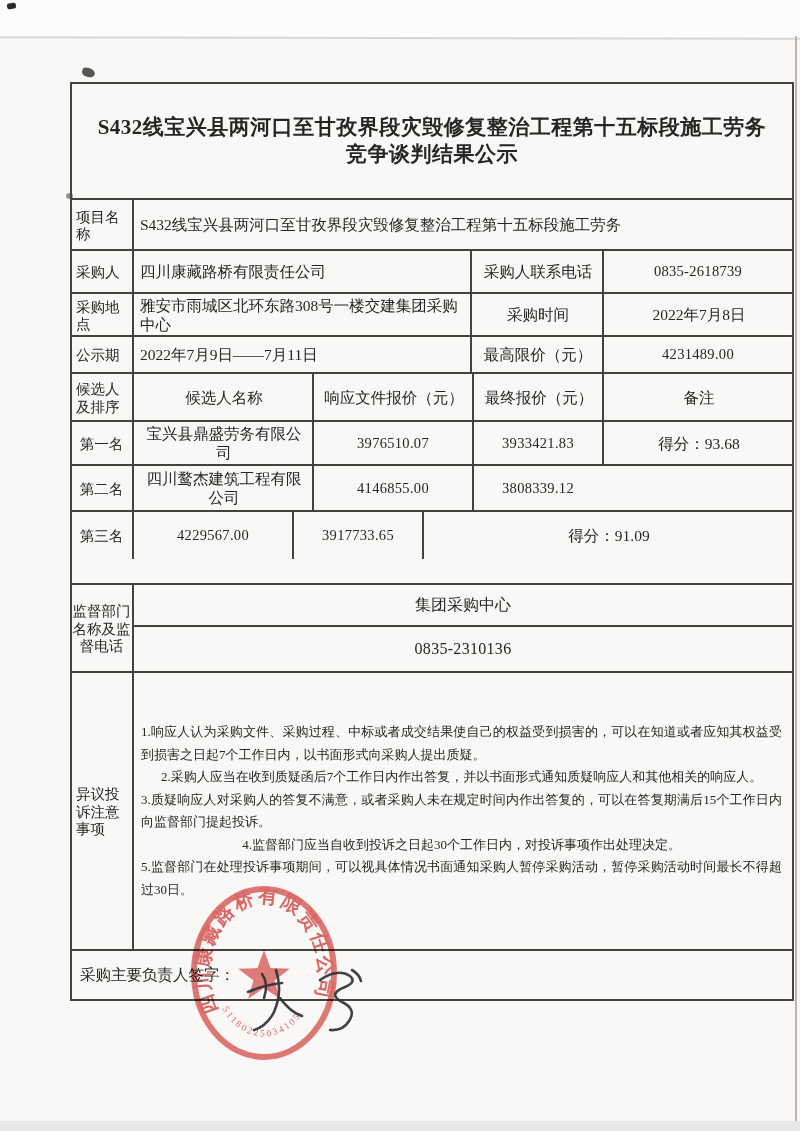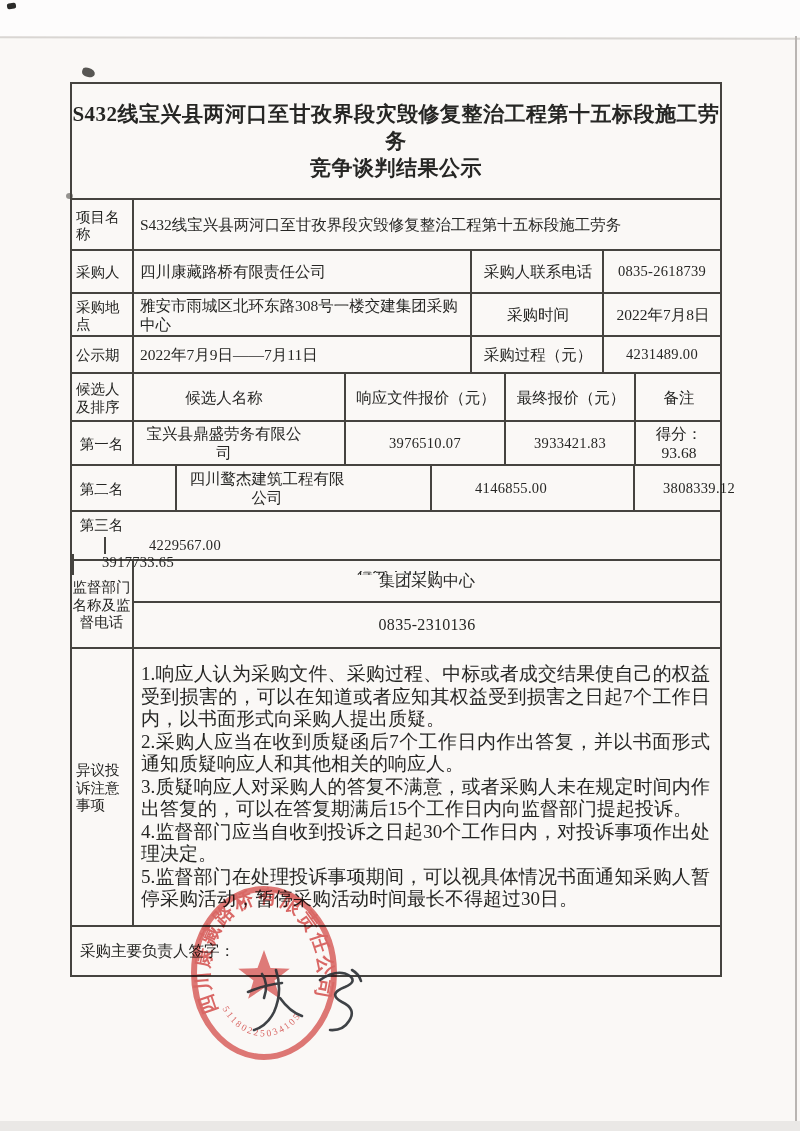--- a/index.html
+++ b/index.html
@@ -20,55 +20,55 @@
   
   .top-edge{position:absolute;left:0;top:37px;width:800px;height:2px;background:#d9d6d3;transform:rotate(.12deg);}
   .above-edge{position:absolute;left:0;top:0;width:800px;height:37px;background:#fdfcfc;}
   .right-edge{position:absolute;left:795px;top:36px;width:2px;height:1085px;background:#b9b5b2;}
   .bottom-strip{position:absolute;left:0;top:1121px;width:800px;height:10px;background:#eae8e6;}
   .speck-a{position:absolute;left:7px;top:3px;width:9px;height:6px;background:#2b2b29;border-radius:2px;transform:rotate(-8deg);}
   .speck-b{position:absolute;left:82px;top:68px;width:13px;height:9px;background:#3a3936;border-radius:40% 60% 50% 50%;transform:rotate(12deg);opacity:.85;}
   .speck-c{position:absolute;left:66px;top:193px;width:7px;height:6px;background:#504e4a;border-radius:50%;opacity:.6;}
 
   
-  #doc-table{position:absolute;left:70px;top:82px;width:652px;border:2px solid var(--line);background:transparent;}
+  #doc-table{position:absolute;left:70px;top:82px;width:724px;border:2px solid var(--line);background:transparent;}
   .title-box{height:114px;display:flex;flex-direction:column;align-items:center;justify-content:center;
     font-weight:bold;font-size:21px;line-height:27px;letter-spacing:.5px;text-align:center;}
   .t-row{display:flex;border-top:2px solid var(--line);}
   .cell{border-left:2px solid var(--line);display:flex;align-items:center;overflow:hidden;}
   .cell:first-child{border-left:none;}
   .lab{width:60px;flex:none;font-size:14.5px;line-height:17.5px;padding:5px 1px 2px 4px;}
   .w-val{width:338px;flex:none;}
   .w-l2{width:132px;flex:none;}
   .w-name{width:180px;flex:none;}
-  .w-bid{width:160px;flex:none;margin-left:32px;}
+  .w-bid{width:160px;flex:none;}
   .w-final{width:130px;flex:none;}
   .w-flex{flex:1;}
   .center{justify-content:center;text-align:center;}
   .txt{font-size:15.5px;line-height:19px;padding:2px 4px 2px 6px;}
   .num{font-size:14.5px;letter-spacing:.3px;}
   .h-project{height:51px;}
   .h-purchaser{height:43px;}
   .h-location{height:43px;}
   .h-publicity{height:37px;}
   .h-candhead{height:48px;}
   .h-c1{height:44px;}
-  .h-c2{height:46px;gap:43px;}
-  .h-c3{height:49px;flex-direction:column;}
+  .h-c2{height:46px;}
+  .h-c3{height:49px;}
   .h-other{height:34px;}
-  .h-sup{height:88px;}
+  .h-sup{height:88px;margin-top:24px;}
   .h-objection{height:278px;}
   .h-sign{height:50px;}
   .sup-stack{flex:1;display:flex;flex-direction:column;}
   .sup-cell{display:flex;align-items:center;justify-content:center;font-size:16px;}
   .sup-a{height:40px;}
   .sup-b{height:46px;border-top:2px solid var(--line);}
   .lab-centered{justify-content:center;text-align:center;padding-left:0;}
   .objection-text{flex:1;display:flex;flex-direction:column;justify-content:center;
-    font-size:19px;line-height:22.5px;padding:6px 10px 6px 7px;text-align:justify;}
+    font-size:13px;line-height:22.5px;padding:6px 10px 6px 7px;text-align:justify;}
   .sign-cell{flex:1;font-size:15.5px;padding-left:8px;}
 
   
   #stamp{position:absolute;left:188px;top:884px;width:152px;height:180px;mix-blend-mode:multiply;opacity:.85;}
   #signature{position:absolute;left:228px;top:958px;width:150px;height:86px;}
 </style>
 </head>
 <body>
 
 <div id="canvas">
@@ -103,21 +103,21 @@
     <div class="t-row h-location">
       <div class="cell lab">采购地点</div>
       <div class="cell w-val txt">雅安市雨城区北环东路308号一楼交建集团采购中心</div>
       <div class="cell w-l2 center txt">采购时间</div>
       <div class="cell w-flex center txt">2022年7月8日</div>
     </div>
 
     <div class="t-row h-publicity">
       <div class="cell lab">公示期</div>
       <div class="cell w-val txt">2022年7月9日——7月11日</div>
-      <div class="cell w-l2 center txt">采购过程（元）</div>
+      <div class="cell w-l2 center txt">最高限价（元）</div>
       <div class="cell w-flex center num">4231489.00</div>
     </div>
 
     <div class="t-row h-candhead">
       <div class="cell lab">候选人及排序</div>
       <div class="cell w-name center txt">候选人名称</div>
       <div class="cell w-bid center txt">响应文件报价（元）</div>
       <div class="cell w-final center txt">最终报价（元）</div>
       <div class="cell w-flex center txt">备注</div>
     </div>

